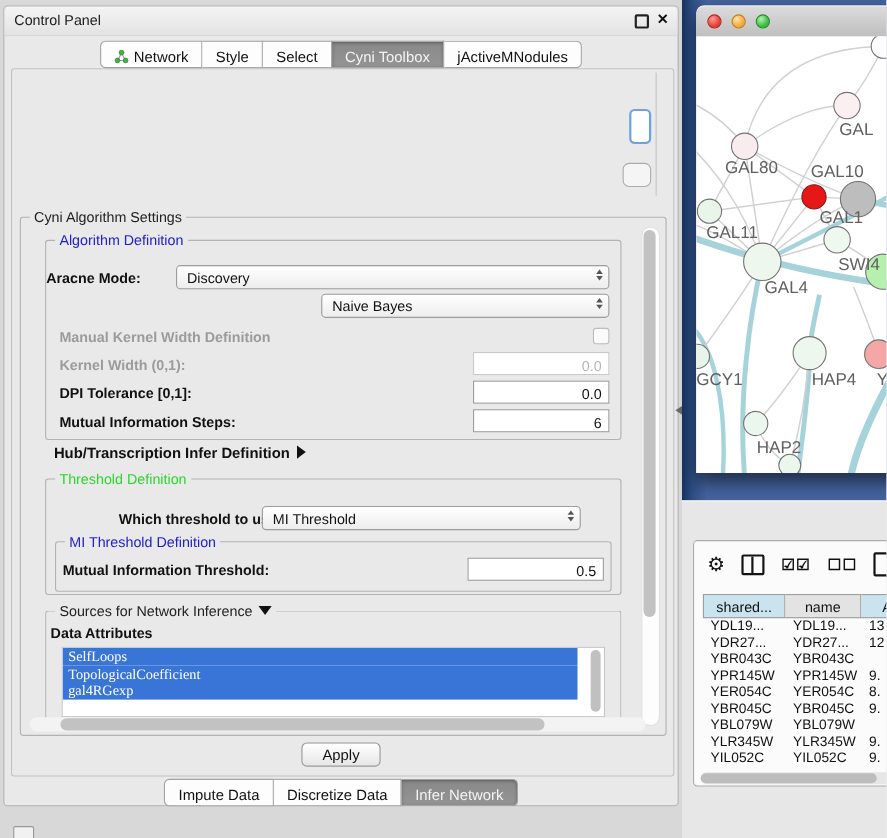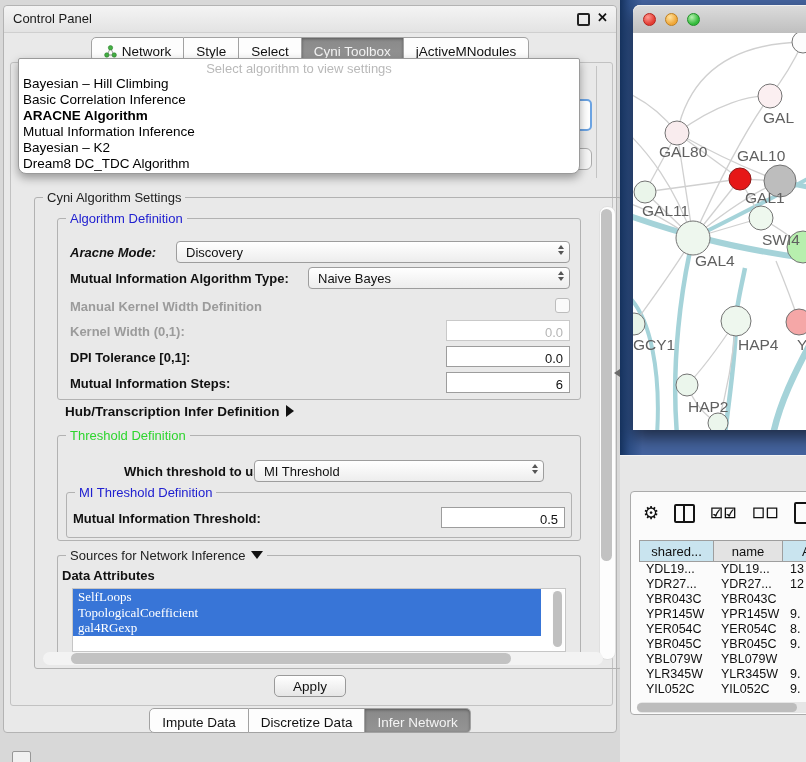--- a/index.html
+++ b/index.html
@@ -49,21 +49,21 @@
   .algo-item{position:absolute;left:4px;font-size:13.5px;color:#000;white-space:nowrap;}
   .algo-item.bold{font-weight:bold;}
 
   
   .group{position:absolute;border:1px solid #b2b2b2;border-radius:3px;box-sizing:border-box;}
   .group-title{position:absolute;top:-8px;left:8px;background:#e9e9e9;
     padding:0 4px;font-size:13px;color:#222;white-space:nowrap;}
   .title-blue{color:#2020d0;}
   .title-green{color:#2ed52e;}
 
-  #settings-group{left:14px;top:191px;width:588px;height:472px;margin-left:16px;}
+  #settings-group{left:14px;top:191px;width:588px;height:472px;}
 
   
   .lbl{position:absolute;font-size:13px;font-weight:bold;color:#111;white-space:nowrap;}
   .lbl.dis{color:#9b9b9b;}
   .combo{position:absolute;height:22px;background:linear-gradient(#ffffff,#ededed);
     border:1px solid #9d9d9d;border-radius:4px;box-sizing:border-box;
     font-size:13px;color:#111;display:flex;align-items:center;padding-left:9px;}
   .stepper{position:absolute;right:5px;top:3px;display:flex;flex-direction:column;gap:2px;}
   .stepper i{display:block;width:0;height:0;border-left:3.5px solid transparent;
     border-right:3.5px solid transparent;}
@@ -199,46 +199,36 @@
         </div>
         <div class="tab">
           <span>jActiveMNodules</span>
         </div>
       </div>
 
     <span class="frag-line"></span>
     <span class="frag-combo"></span>
     <span class="frag-corner"></span>
 
-    <div id="algo-popup">
-      <div id="algo-placeholder">Select algorithm to view settings</div>
-    <div class="algo-item" style="top: 17px;">Bayesian – Hill Climbing</div>
-        <div class="algo-item" style="top: 33px;">Basic Correlation Inference</div>
-        <div class="algo-item bold" style="top: 49px;">ARACNE Algorithm</div>
-        <div class="algo-item" style="top: 65px;">Mutual Information Inference</div>
-        <div class="algo-item" style="top: 81px;">Bayesian – K2</div>
-        <div class="algo-item" style="top: 97px;">Dream8 DC_TDC Algorithm</div>
-      </div>
 
     <div class="group" id="settings-group">
       <span class="group-title">Cyni Algorithm Settings</span>
 
       <div class="group" style="left:22px;top:20px;width:524px;height:182px;">
         <span class="group-title title-blue">Algorithm Definition</span>
 
-        <span class="lbl" style="left:12px;top:26px;font-style:italic;">Aracne Mode:</span>
+        <span class="lbl" style="left:0;top:26px;">Aracne Mode:</span>
         <div class="combo" style="left:118px;top:22px;width:394px;">
           <span>Discovery</span>
           <span class="stepper">
               <i class="up"></i>
               <i class="dn"></i>
             </span>
         </div>
 
-        <span class="lbl" style="left:12px;top:52px;">Mutual Information Algorithm Type:</span>
         <div class="combo" style="left:250px;top:48px;width:262px;">
           <span>Naive Bayes</span>
           <span class="stepper">
               <i class="up"></i>
               <i class="dn"></i>
             </span>
         </div>
 
         <span class="lbl dis" style="left:12px;top:80px;">Manual Kernel Width Definition</span>
         <span class="checkbox" style="right:10px;top:79px;"></span>

